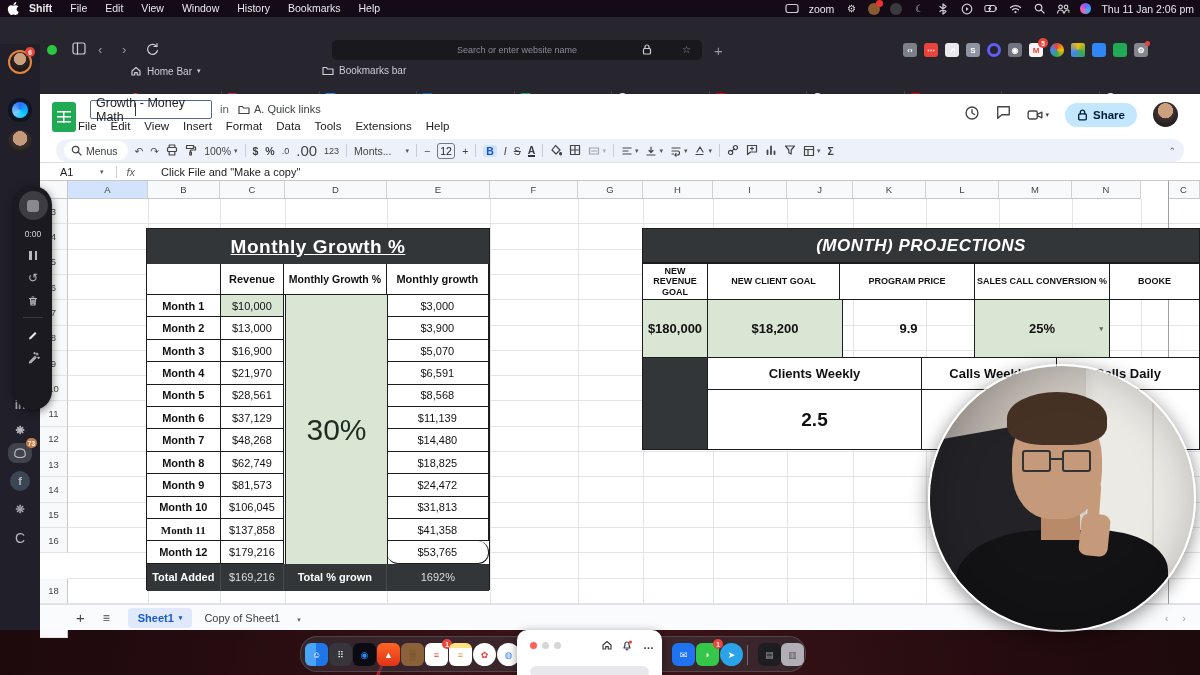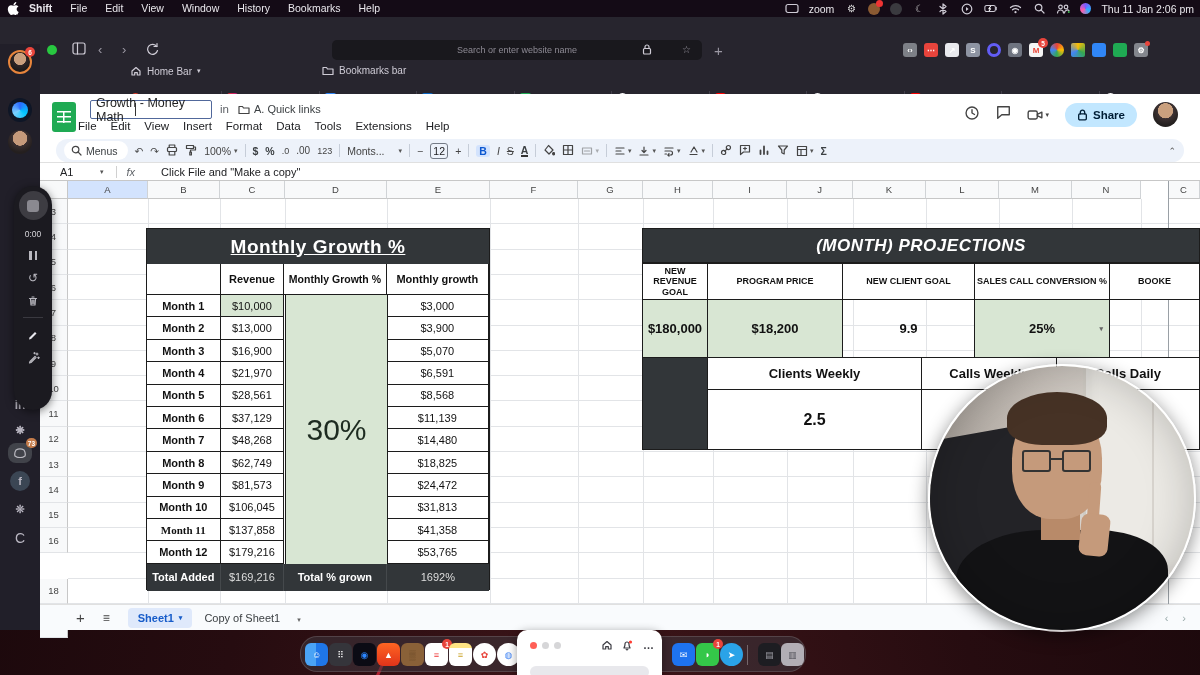--- a/index.html
+++ b/index.html
@@ -94,21 +94,21 @@
 .pj-head{position:absolute;left:0;top:35px;width:558px;height:37px;display:flex}
 .pj-head div{border:1px solid #1c1c1c;border-left:none;background:#fff;display:flex;align-items:center;justify-content:center;text-align:center;font-weight:bold;font-size:9px;color:#111;line-height:1.15}
 .pj-head div:first-child{border-left:1px solid #1c1c1c}
 .pj-vals{position:absolute;left:0;top:72px;width:558px;height:58px;display:flex}
 .pj-vals div{border:1px solid #1c1c1c;border-left:none;border-top:none;display:flex;align-items:center;justify-content:center;font-weight:bold;font-size:13px;color:#111;position:relative}
 .pj-vals div:first-child{border-left:1px solid #1c1c1c}
 #pj-dark{position:absolute;left:0;top:130px;width:66px;height:92px;background:#323639;border:1px solid #1c1c1c;border-top:none}
 .pj-sub{position:absolute;left:66px;top:130px;height:32px;display:flex}
 .pj-sub div{border:1px solid #1c1c1c;border-left:none;border-top:none;background:#fff;display:flex;align-items:center;justify-content:center;font-weight:bold;font-size:13px;color:#111}
 .pj-v2{position:absolute;left:66px;top:162px;height:60px;display:flex}
-.pj-v2 div{border:1px solid #1c1c1c;border-left:none;border-top:none;background:#fff;display:flex;align-items:center;justify-content:center;font-weight:bold;font-size:16px;color:#111}
+.pj-v2 div{border:1px solid #1c1c1c;border-left:none;border-top:none;background:#fff;display:flex;align-items:center;justify-content:center;font-weight:bold;font-size:19px;color:#111}
 .dd{position:absolute;right:6px;top:50%;transform:translateY(-50%);font-size:7px;color:#666}
 
 #sheetbar{position:absolute;left:40px;top:604px;width:1160px;height:26px;background:#f9fbfd;border-top:1px solid #e0e0e0;display:flex;align-items:center;font-size:11px;color:#444;z-index:2}
 #tab-active{background:#dfe9fb;color:#175cc9;font-weight:bold;border-radius:4px;height:20px;display:flex;align-items:center;gap:5px;padding:0 10px;margin-left:18px}
 #tab-copy{display:flex;align-items:flex-end;gap:17px;padding:0 12px;color:#3c4043}
 
 #recorder{position:absolute;left:14px;top:186px;width:38px;height:224px;background:#1b1a20;border-radius:19px;z-index:40;box-shadow:0 2px 8px rgba(0,0,0,.5);display:flex;flex-direction:column;align-items:center;padding-top:5px;gap:9px}
 #rec-stop{width:29px;height:29px;border-radius:50%;background:#3d3c42;display:flex;align-items:center;justify-content:center}
 #rec-stop div{width:12px;height:12px;border-radius:3px;background:#8a8990}
 #rec-time{color:#d6d5da;font-size:8.5px}
@@ -426,21 +426,21 @@
             <rect x="4.8" y="8" width="1.6" height="3"></rect>
           </svg></span>
       <span style="display:flex;gap:3px;align-items:center">
           <span>100%</span>
           <span class="tb-caret">▾</span>
         </span>
       <span class="tb-sep"></span>
       <span class="tb-t">$</span>
       <span class="tb-t">%</span>
       <span style="font-size:9px">.0</span>
-      <span style="font-size:10px">.00</span>
+      <span style="font-size:15px">.00</span>
       <span style="font-size:9px">123</span>
       <span class="tb-sep"></span>
       <span style="display:flex;gap:14px;align-items:center">
           <span>Monts...</span>
           <span class="tb-caret">▾</span>
         </span>
       <span class="tb-sep"></span>
       <span>−</span>
       <span id="fs-box">12</span>
       <span>+</span>
@@ -653,40 +653,40 @@
           <div class="gr-row">
             <div class="gr-cell gr-month" style="width: 74px; font-family: Liberation Serif, serif;">Month 11</div>
             <div class="gr-cell" style="width: 64px;">$137,858</div>
             <div class="gr-spacer"></div>
             <div class="gr-cell" style="width: 103px; border-left: none;">$41,358</div>
           </div>
           <div class="gr-row">
             <div class="gr-cell gr-month" style="width: 74px;">Month 12</div>
             <div class="gr-cell" style="width: 64px;">$179,216</div>
             <div class="gr-spacer"></div>
-            <div class="gr-cell" style="width: 103px; border-left: none;">$53,765</div>
+            <div class="gr-cell" style="width: 103px; border-left: none; border-radius: 11px;">$53,765</div>
           </div>
         </div>
       <div id="gt-merged">
           <span>30%</span>
         </div>
       <div class="gt-foot">
         <div class="lab" style="width:74px">Total Added</div>
         <div style="width:64px;color:#dedede">$169,216</div>
         <div class="lab" style="width:103px">Total % grown</div>
         <div style="width:103px;color:#dedede;border-right:none">1692%</div>
       </div>
     </div>
 
     <div id="proj">
       <div class="pj-title">(MONTH) PROJECTIONS</div>
       <div class="pj-head">
         <div style="width:66px">NEW REVENUE GOAL</div>
+        <div style="width:132px">NEW CLIENT GOAL</div>
         <div style="width:135px">PROGRAM PRICE</div>
-        <div style="width:132px">NEW CLIENT GOAL</div>
         <div style="width:135px">SALES CALL CONVERSION %</div>
         <div style="width:90px">BOOKE</div>
       </div>
       <div class="pj-vals">
         <div style="width:66px" class="green">$180,000</div>
         <div style="width:135px" class="green">$18,200</div>
         <div style="width:132px">9.9</div>
         <div style="width:135px" class="green">
             <span>25%</span>
             <span class="dd">▾</span>

